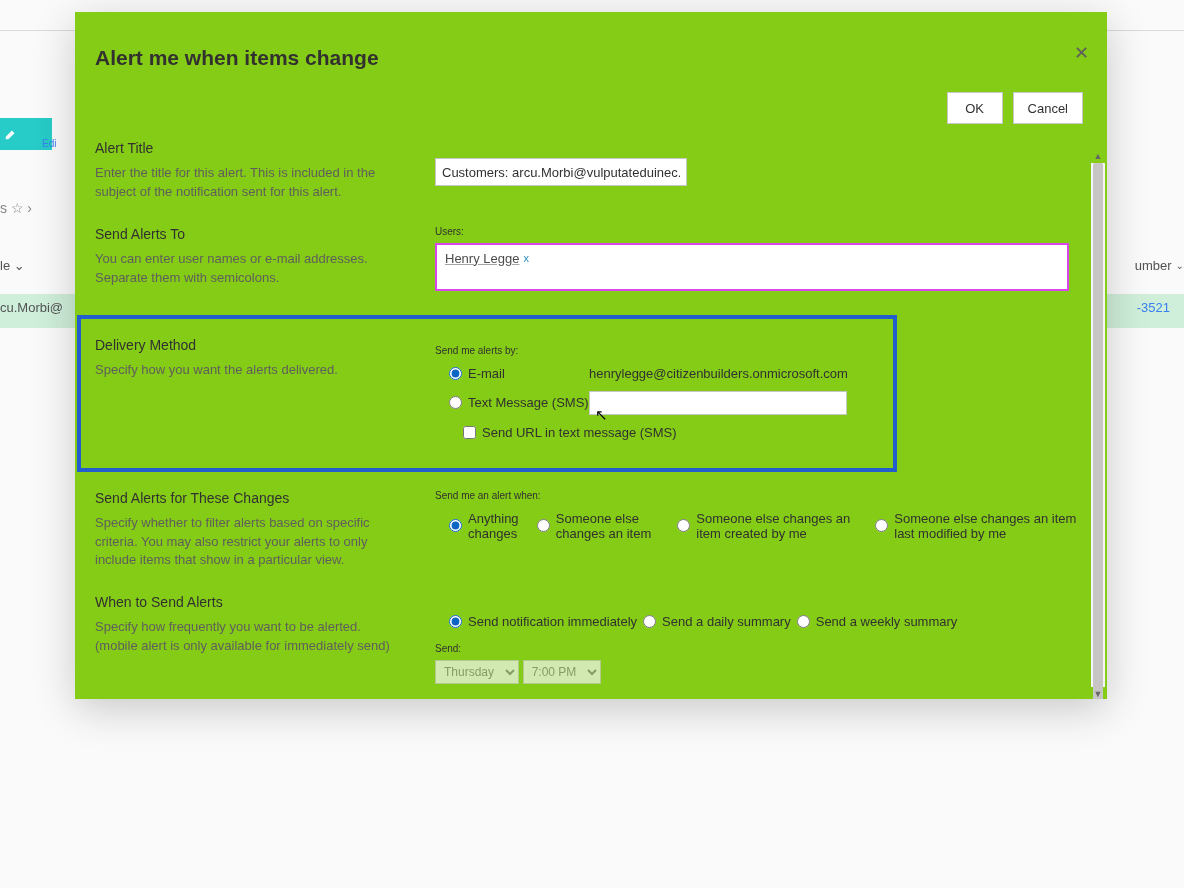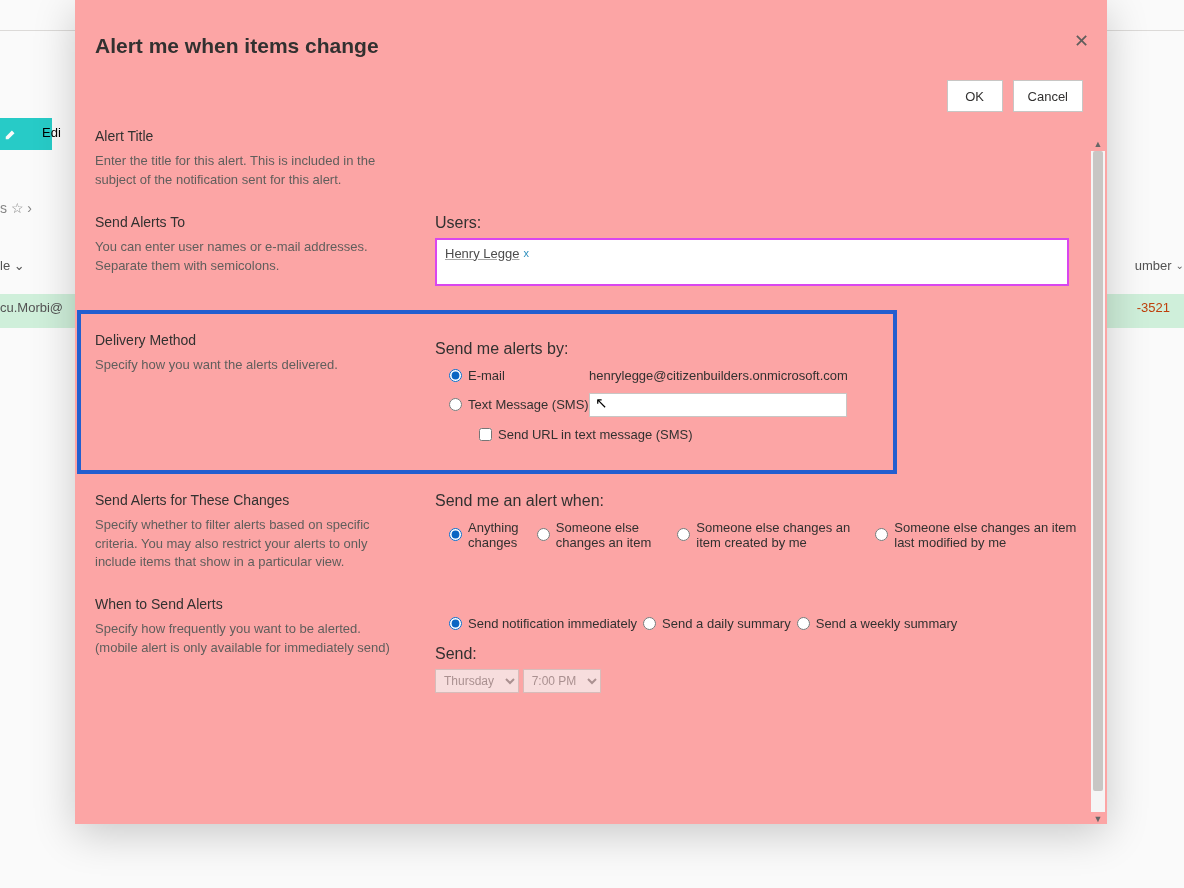--- a/index.html
+++ b/index.html
@@ -2,47 +2,47 @@
 <html><head>
 <meta charset="utf-8">
 <style>
   * { box-sizing: border-box; margin: 0; padding: 0; }
   html, body { width: 1184px; height: 888px; font-family: "Segoe UI", Arial, sans-serif; background: #ffffff; color: #323130; overflow: hidden; }
   
   
   .bg-page { position: absolute; inset: 0; background: #ffffff; filter: blur(0px); }
   .bg-top-bar { position:absolute; top:30px; left:0; right:0; height:1px; background:#e1dfdd; }
   .bg-edit-btn { position:absolute; top:118px; left:0; height:32px; width:52px; background:#28d0cb; color:#fff; font-size:13px; display:flex; align-items:center; gap:4px; padding-left:4px; }
-  .bg-edit-lbl { position:absolute; top:125px; left:42px; font-size:13px; color:#000000; }
+  .bg-edit-lbl { position:absolute; top:138px; left:42px; font-size:10px; color:#3b82f6; }
   .bg-star-row { position:absolute; top:200px; left:0; color:#888; font-size:14px; }
   .bg-col-le { position:absolute; top:258px; left:0; font-size:13px; color:#555; }
   .bg-col-number { position:absolute; top:258px; right:0; font-size:13px; color:#555; display:flex; align-items:center; gap:4px; }
   .bg-row-hi { position:absolute; top:294px; left:0; right:0; height:34px; background:#d4f4df; }
   .bg-row-email { position:absolute; top:300px; left:0; color:#555; font-size:13px; }
-  .bg-row-phone { position:absolute; top:300px; right:14px; color:#c2410c; font-size:13px; }
+  .bg-row-phone { position:absolute; top:300px; right:14px; color:#3b82f6; font-size:13px; }
   
   
   .modal-overlay { position:absolute; inset:0; background:rgba(0,0,0,0.02); }
-  .modal { position:absolute; top:0; left:75px; width:1032px; height:824px; background:#fca5a5; box-shadow: 0 10px 40px rgba(0,0,0,0.2); display:flex; flex-direction:column; }
+  .modal { position:absolute; top:12px; left:75px; width:1032px; height:687px; background:#84cc16; box-shadow: 0 10px 40px rgba(0,0,0,0.2); display:flex; flex-direction:column; }
   
   .modal-head { position:relative; padding: 34px 20px 8px 20px; }
   .modal-title { font-size:21px; font-weight:600; color:#323130; }
   .close-x { position:absolute; top:30px; right:18px; font-size:18px; color:#605e5c; cursor:pointer; }
   
   .modal-body { position:relative; flex:1; overflow-y:auto; padding: 14px 20px 40px 20px; }
   
   .topbtns { display:flex; justify-content:flex-end; gap:10px; margin-bottom:16px; padding-right:4px; }
   .btn { min-width:56px; height:32px; padding:0 14px; background:#fff; border:1px solid #c8c6c4; font-size:13px; color:#323130; cursor:pointer; }
   
   .section { display:flex; gap:40px; margin-bottom:24px; width:100%; }
   .section-left { width:300px; flex-shrink:0; }
   .sec-title { font-size:14px; font-weight:400; color:#323130; margin-bottom:8px; }
   .sec-desc { font-size:13px; color:#605e5c; line-height:1.45; }
   .section-right { flex:1; font-size:13px; color:#323130; padding-top:0px; }
-  .label-small { font-size:16px; color:#323130; margin-bottom:6px; display:block; }
+  .label-small { font-size:10px; color:#323130; margin-bottom:6px; display:block; }
   
   .text-input { height:28px; border:1px solid #c8c6c4; padding:2px 6px; font-size:13px; color:#323130; background:#fff; }
   .alert-title-input { width:252px; }
   
   .users-box { width:634px; min-height:48px; border:2px solid #d946ef; padding:6px 8px; background:#fff; }
   .user-chip { display:inline-flex; align-items:center; gap:4px; font-size:13px; }
   .user-chip .name { color:#4c4c4c; text-decoration: underline; text-decoration-color:#a5a5a5; }
   .user-chip .remove { color:#2d8fbd; font-size:11px; cursor:pointer; }
   
   
@@ -116,20 +116,23 @@
     <div class="topbtns">
       <button class="btn">OK</button>
       <button class="btn">Cancel</button>
     </div>
 
     <div class="section">
       <div class="section-left">
         <div class="sec-title">Alert Title</div>
         <div class="sec-desc">Enter the title for this alert. This is included in the subject of the notification sent for this alert.</div>
       </div>
+      <div class="section-right" style="padding-top:18px;">
+        <input class="text-input alert-title-input" type="text" value="Customers: arcu.Morbi@vulputateduinec." style="">
+      </div>
     </div>
 
     <div class="section">
       <div class="section-left">
         <div class="sec-title">Send Alerts To</div>
         <div class="sec-desc">You can enter user names or e-mail addresses. Separate them with semicolons.</div>
       </div>
       <div class="section-right">
         <span class="label-small">Users:</span>
         <div class="users-box">
@@ -156,21 +159,21 @@
               <input type="radio" name="dm" checked="" style="">
               <span class="radio-label">E-mail</span>
             </div>
             <span class="email-addr">henrylegge@citizenbuilders.onmicrosoft.com</span>
             <div class="radio-row">
               <input type="radio" name="dm" style="">
               <span class="radio-label">Text Message (SMS)</span>
             </div>
             <input class="sms-input" type="text" style="">
           </div>
-          <div class="chk-row" style="margin-left:44px;">
+          <div class="chk-row" style="margin-left:28px;">
             <input type="checkbox" style="">
             <span class="radio-label">Send URL in text message (SMS)</span>
           </div>
         </div>
       </div>
     </div>
 
     <div class="section">
       <div class="section-left">
         <div class="sec-title">Send Alerts for These Changes</div>

